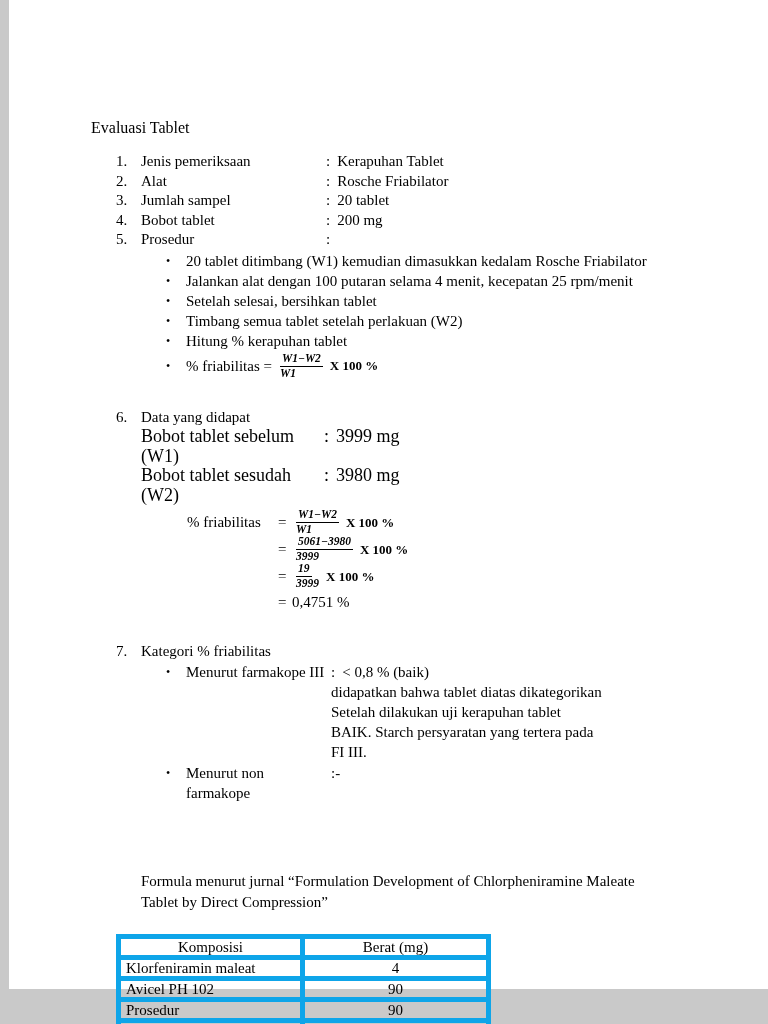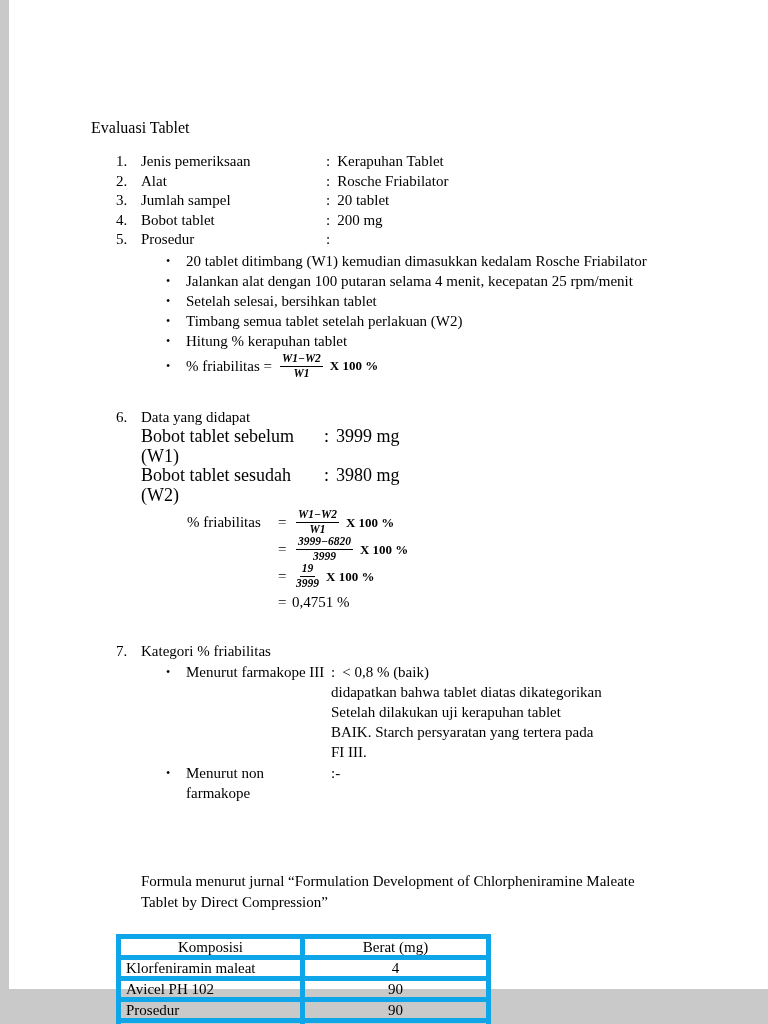--- a/index.html
+++ b/index.html
@@ -26,21 +26,21 @@
   .numrow .lbl { width: 185px; }
   .numrow .sep { margin-right: 7px; }
 
   .bullets { margin-left: 157px; margin-top: 1px; }
   .brow { display: flex; font-size: 15px; line-height: 20px; }
   .brow .mark { width: 20px; font-size: 12px; line-height: 20px; }
   .formula-row { align-items: center; height: 31px; }
   .flabel { margin-right: 4px; }
 
   .frac {
-    display: inline-flex; flex-direction: column; align-items: center;
+    display: inline-flex; flex-direction: column; align-items: flex-start;
     font-style: italic; font-weight: bold;
     font-size: 11.5px; line-height: 1.2;
     margin: 0 4px; vertical-align: middle;
   }
   .frac .fnum { border-bottom: 1px solid #000; padding: 0 2px; }
   .fsuf { font-weight: bold; font-size: 13px; margin-left: 3px; }
 
   .sec { margin-left: 107px; }
   .sec6 { margin-top: 26px; }
   .secrow { display: flex; font-size: 15px; line-height: 19.5px; }
@@ -169,21 +169,21 @@
         <span class="frac">
           <span class="fnum">W1−W2</span>
           <span class="fden">W1</span>
         </span>
         <span class="fsuf">X 100 %</span>
       </div>
       <div class="calcrow">
         <span class="clbl"></span>
         <span class="ceq">=</span>
         <span class="frac">
-          <span class="fnum">3999−6820</span>
+          <span class="fnum">5061−3980</span>
           <span class="fden">3999</span>
         </span>
         <span class="fsuf">X 100 %</span>
       </div>
       <div class="calcrow">
         <span class="clbl"></span>
         <span class="ceq">=</span>
         <span class="frac">
           <span class="fnum">19</span>
           <span class="fden">3999</span>

